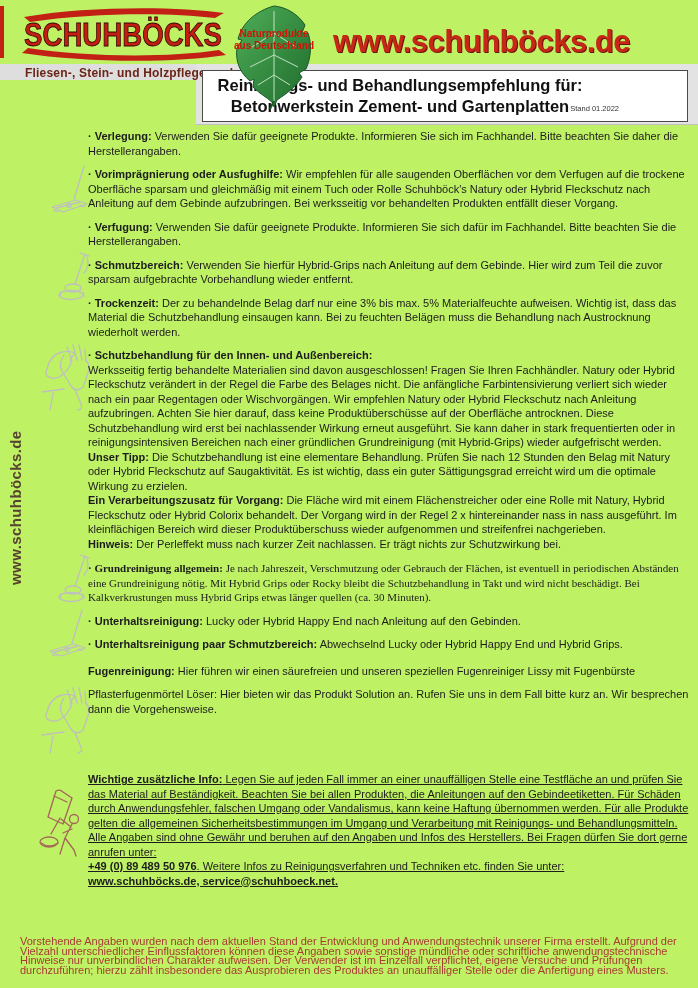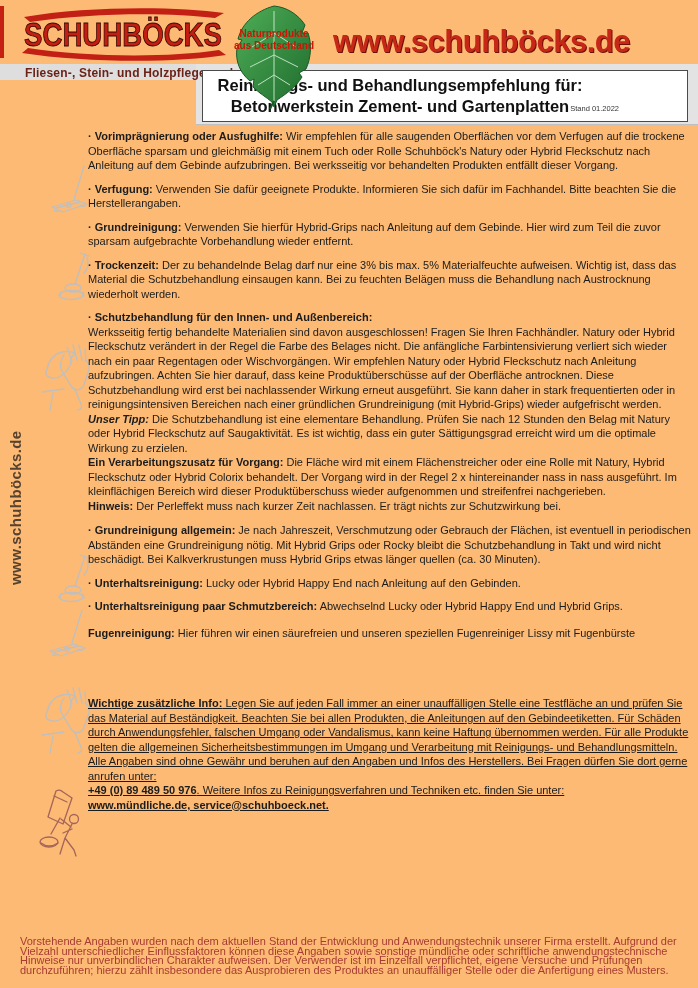--- a/index.html
+++ b/index.html
@@ -1,16 +1,16 @@
 <!DOCTYPE html>
 <html><head>
 <meta charset="utf-8">
 <style>
   html,body{margin:0;padding:0;background:#fff;}
-  .page{position:relative;width:698px;height:988px;background:#fdba74;overflow:hidden;
+  .page{position:relative;width:698px;height:988px;background:#bef264;overflow:hidden;
         font-family:"Liberation Sans","DejaVu Sans",sans-serif;color:#1c1c1c;}
   
   .red-sliver{position:absolute;left:0;top:6px;width:4px;height:52px;background:#c42014;}
   .gray-bar{position:absolute;left:0;top:64px;width:698px;height:16px;background:#dedede;}
   .gray-block{position:absolute;left:196px;top:64px;width:502px;height:60px;background:#e3e3e3;border-bottom:1px solid #bfbfbf;}
   .logo-svg{position:absolute;left:16px;top:5px;}
   .tagline{position:absolute;left:25px;top:66px;font-size:12px;font-weight:bold;color:#6b2318;letter-spacing:0.2px;}
   .leaf-svg{position:absolute;left:228px;top:3px;z-index:3;}
   .site-url{position:absolute;left:333px;top:24px;font-size:31px;font-weight:bold;color:#c62717;
             letter-spacing:-0.5px;text-shadow:1px 1px 0 #6e1007;}
@@ -21,22 +21,22 @@
   
   .vtext{position:absolute;left:7px;top:585px;transform:rotate(-90deg);transform-origin:0 0;
          width:170px;font-size:15px;font-weight:bold;color:#57422f;letter-spacing:0.4px;}
   .side-icon{position:absolute;}
   .side-icon svg{display:block;}
   
   .body{position:absolute;left:88px;top:129px;width:604px;font-size:11px;line-height:14.5px;}
   .body p{margin:0 0 9px 0;}
   .body b{font-weight:bold;}
   .bullet{font-weight:bold;}
-  .tip{font-weight:bold;font-style:italic;}
-  .mt10{margin-top:10px !important;}
+  .tip{font-weight:bold;}
+  .mt10{margin-top:10px !important;font-family:Liberation Serif, serif;}
   .mt12{margin-top:12px !important;}
   .mt56{margin-top:56px !important;text-decoration:underline;}
   .disclaimer{position:absolute;left:20px;top:937px;width:660px;font-size:11px;line-height:9.5px;color:#a63c32;}
 </style>
 </head>
 <body>
 
 <div class="page">
 
   <div class="gray-bar"></div>
@@ -139,34 +139,38 @@
       <ellipse cx="13" cy="54" rx="9" ry="5"></ellipse>
         <path d="M5,55 q8,6 17,0"></path>
       <circle cx="38" cy="31" r="4.5"></circle>
       <path d="M36,36 L29,50 M35,39 L25,31 M36,41 L27,45 M29,50 L24,66 M29,50 L38,62 L40,68"></path>
       <path d="M24,30 L15,46"></path>
     </svg>
   </div>
 
   <div class="body">
 
+    <p>
+      <span class="bullet">·</span>
+      <b>Verlegung:</b><span> Verwenden Sie dafür geeignete Produkte. Informieren Sie sich im Fachhandel. Bitte beachten Sie daher die Herstellerangaben.</span>
+    </p>
 
     <p>
       <span class="bullet">·</span>
       <b>Vorimprägnierung oder Ausfughilfe:</b><span> Wir empfehlen für alle saugenden Oberflächen vor dem Verfugen auf die trockene Oberfläche sparsam und gleichmäßig mit einem Tuch oder Rolle Schuhböck's Natury oder Hybrid Fleckschutz nach Anleitung auf dem Gebinde aufzubringen.  Bei werksseitig vor behandelten Produkten entfällt dieser Vorgang.</span>
     </p>
 
     <p>
       <span class="bullet">·</span>
       <b>Verfugung:</b><span> Verwenden Sie dafür geeignete Produkte. Informieren Sie sich dafür im Fachhandel. Bitte beachten Sie die Herstellerangaben.</span>
     </p>
 
     <p>
       <span class="bullet">·</span>
-      <b>Grundreinigung:</b><span> Verwenden Sie hierfür Hybrid-Grips nach Anleitung auf dem Gebinde. Hier wird zum Teil die zuvor sparsam aufgebrachte Vorbehandlung wieder entfernt.</span>
+      <b>Schmutzbereich:</b><span> Verwenden Sie hierfür Hybrid-Grips nach Anleitung auf dem Gebinde. Hier wird zum Teil die zuvor sparsam aufgebrachte Vorbehandlung wieder entfernt.</span>
     </p>
 
     <p>
       <span class="bullet">·</span>
       <b>Trockenzeit:</b><span> Der zu behandelnde Belag darf nur eine 3% bis max. 5% Materialfeuchte aufweisen. Wichtig ist, dass das Material die Schutzbehandlung einsaugen kann. Bei zu feuchten Belägen muss die Behandlung nach Austrocknung wiederholt werden.</span>
     </p>
 
     <p>
       <span class="bullet">·</span>
       <b>Schutzbehandlung für den Innen- und Außenbereich:</b><br>
@@ -187,24 +191,27 @@
 
     <p>
       <span class="bullet">·</span>
       <b>Unterhaltsreinigung paar Schmutzbereich:</b><span> Abwechselnd Lucky oder Hybrid Happy End und Hybrid Grips.</span>
     </p>
 
     <p class="mt12">
       <b>Fugenreinigung:</b><span> Hier führen wir einen säurefreien und unseren speziellen Fugenreiniger Lissy mit Fugenbürste</span>
     </p>
 
+    <p>
+      <span>Pflasterfugenmörtel Löser: Hier bieten wir das Produkt Solution an. Rufen Sie uns in dem Fall bitte kurz an. Wir besprechen dann die Vorgehensweise.</span>
+    </p>
 
     <p class="mt56">
       <b>Wichtige zusätzliche Info:</b><span> Legen Sie auf jeden Fall immer an einer unauffälligen Stelle eine Testfläche an und prüfen Sie das Material auf Beständigkeit. Beachten Sie bei allen Produkten, die Anleitungen auf den Gebindeetiketten. Für Schäden durch Anwendungsfehler, falschen Umgang oder Vandalismus, kann keine Haftung übernommen werden. Für alle Produkte gelten die allgemeinen Sicherheitsbestimmungen im Umgang und Verarbeitung mit Reinigungs- und Behandlungsmitteln. Alle Angaben sind ohne Gewähr und beruhen auf den Angaben und Infos des Herstellers. Bei Fragen dürfen Sie dort gerne anrufen unter:</span><br>
       <b> +49 (0) 89 489 50 976</b><span>. Weitere Infos zu Reinigungsverfahren und Techniken etc. finden Sie unter:</span><br>
-      <b>www.mündliche.de, service@schuhboeck.net.</b>
+      <b>www.schuhböcks.de, service@schuhboeck.net.</b>
     </p>
 
   </div>
 
   <div class="disclaimer">Vorstehende Angaben wurden nach dem aktuellen Stand der Entwicklung und Anwendungstechnik unserer Firma erstellt. Aufgrund der Vielzahl unterschiedlicher Einflussfaktoren können diese Angaben sowie sonstige mündliche oder schriftliche anwendungstechnische Hinweise nur unverbindlichen Charakter aufweisen. Der Verwender ist im Einzelfall verpflichtet, eigene Versuche und Prüfungen durchzuführen; hierzu zählt insbesondere das Ausprobieren des Produktes an unauffälliger Stelle oder die Anfertigung eines Musters.</div>
 
 </div>
 
 </body></html>

